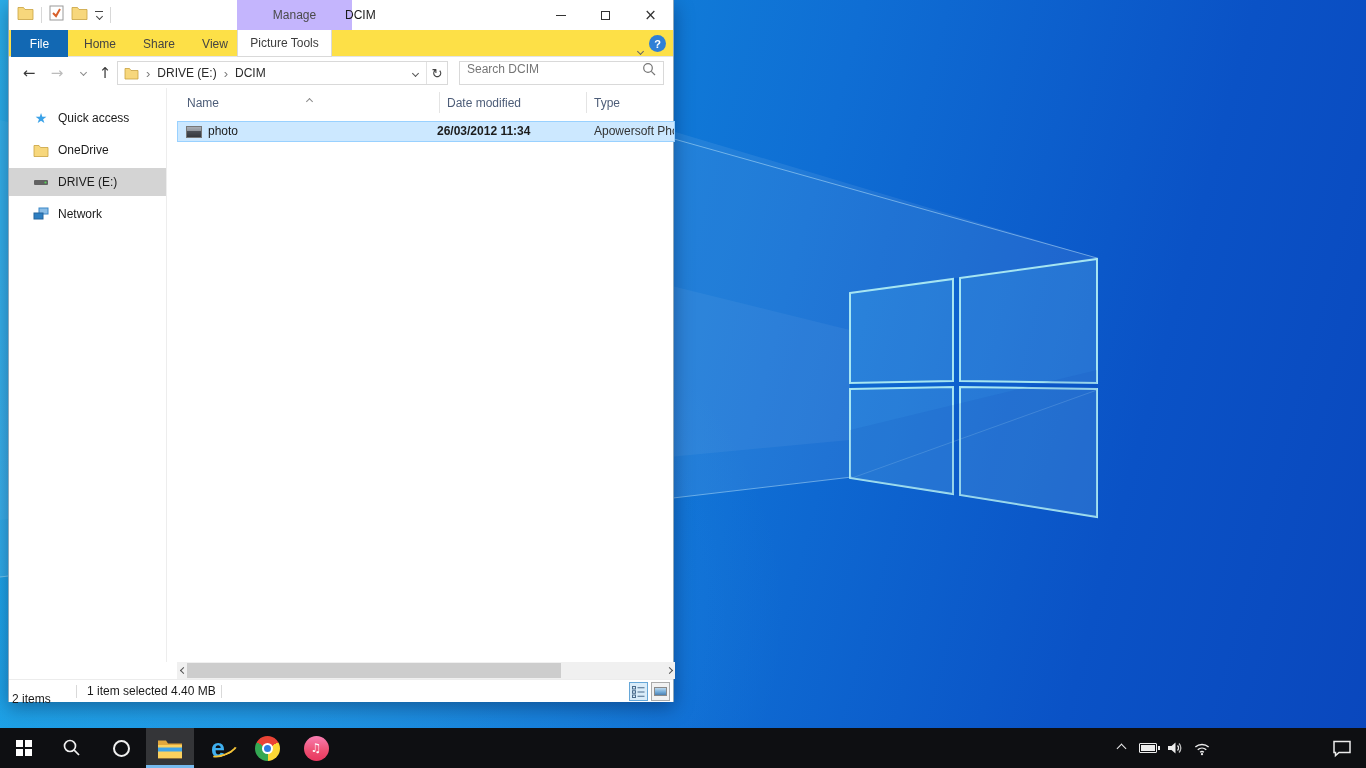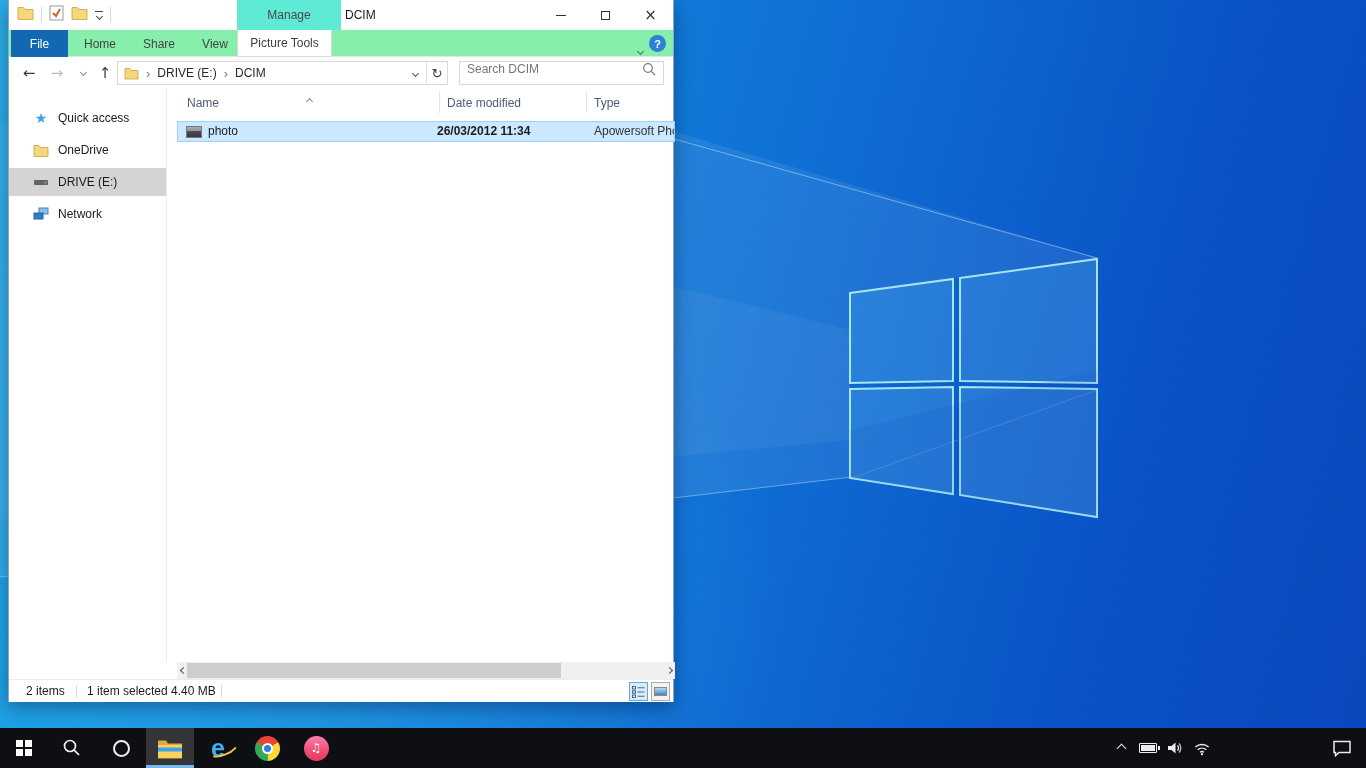--- a/index.html
+++ b/index.html
@@ -20,29 +20,29 @@
   .chev.up{ transform:rotate(-45deg); }
   .chev.left{ transform:rotate(-135deg); }
   .chev.right{ transform:rotate(45deg); }
 
   
   .window{ position:absolute; left:8px; top:0; width:666px; height:702px; background:#fff;
            border:1px solid #8fa8bb; border-top:none; box-shadow:0 6px 18px rgba(0,0,30,.35); }
   .titlebar{ position:relative; height:30px; background:#fff; }
   .qat{ position:absolute; left:8px; top:0; height:30px; display:flex; align-items:center; gap:7px; }
   .qsep{ width:1px; height:16px; background:#d8d8d8; }
-  .manage{ position:absolute; left:228px; top:0; width:104px; height:30px; background:#5eead4;
+  .manage{ position:absolute; left:228px; top:0; width:115px; height:30px; background:#c4b5fd;
            display:flex; align-items:center; justify-content:center; font-size:12px; color:#4a4a4a; }
   .wtitle{ position:absolute; left:336px; top:0; height:30px; display:flex; align-items:center; font-size:12px; color:#1a1a1a; }
   .wcontrols{ position:absolute; right:0; top:0; display:flex; }
   .wbtn{ width:45px; height:30px; display:flex; align-items:center; justify-content:center; color:#333; font-size:15px; }
   .minbar{ width:10px; height:1px; background:#333; }
   .maxbox{ width:9px; height:9px; border:1px solid #333; }
 
-  .tabsrow{ position:relative; height:27px; border-bottom:1px solid #e4e4e4; background:#86efac; }
+  .tabsrow{ position:relative; height:27px; border-bottom:1px solid #e4e4e4; background:#fde047; }
   .tab{ position:absolute; top:0; height:27px; display:flex; align-items:center; justify-content:center; font-size:12px; color:#444; }
   .tab.file{ left:2px; width:57px; background:#1268b3; color:#fff; }
   .tab.home{ left:62px; width:58px; }
   .tab.share{ left:122px; width:56px; }
   .tab.view{ left:180px; width:52px; }
   .tab.ptools{ left:228px; width:95px; background:#fff; border:1px solid #d9d9d9; border-top:none; color:#3d3d3d; }
   .ribchev{ position:absolute; right:30px; top:10px; color:#666; }
   .helpbtn{ position:absolute; right:7px; top:5px; width:17px; height:17px; border-radius:50%; background:#2f7fd6; color:#fff;
             font-size:11px; font-weight:bold; display:flex; align-items:center; justify-content:center; }
 
@@ -289,21 +289,21 @@
       <span class="harrow l">
           <span class="chev sm left"></span>
         </span>
       <span class="hthumb"></span>
       <span class="harrow r">
           <span class="chev sm right"></span>
         </span>
     </div>
 
     <div class="statusbar">
-      <span class="stext" style="left:17px;">2 items</span>
+      <span class="stext" style="left:3px;margin-top:8px;">2 items</span>
       <span class="sdiv" style="left:67px;"></span>
       <span class="stext" style="left:78px;">1 item selected</span>
       <span class="stext" style="left:162px;">4.40 MB</span>
       <span class="sdiv" style="left:212px;"></span>
       <span class="viewbtn details">
         <svg width="13" height="12" viewBox="0 0 13 12">
             <g stroke="#4a6a8a" stroke-width="1">
               <rect x="0.5" y="0.5" width="3" height="2.5" fill="none"></rect>
               <rect x="0.5" y="4.75" width="3" height="2.5" fill="none"></rect>
               <rect x="0.5" y="9" width="3" height="2.5" fill="none"></rect>

